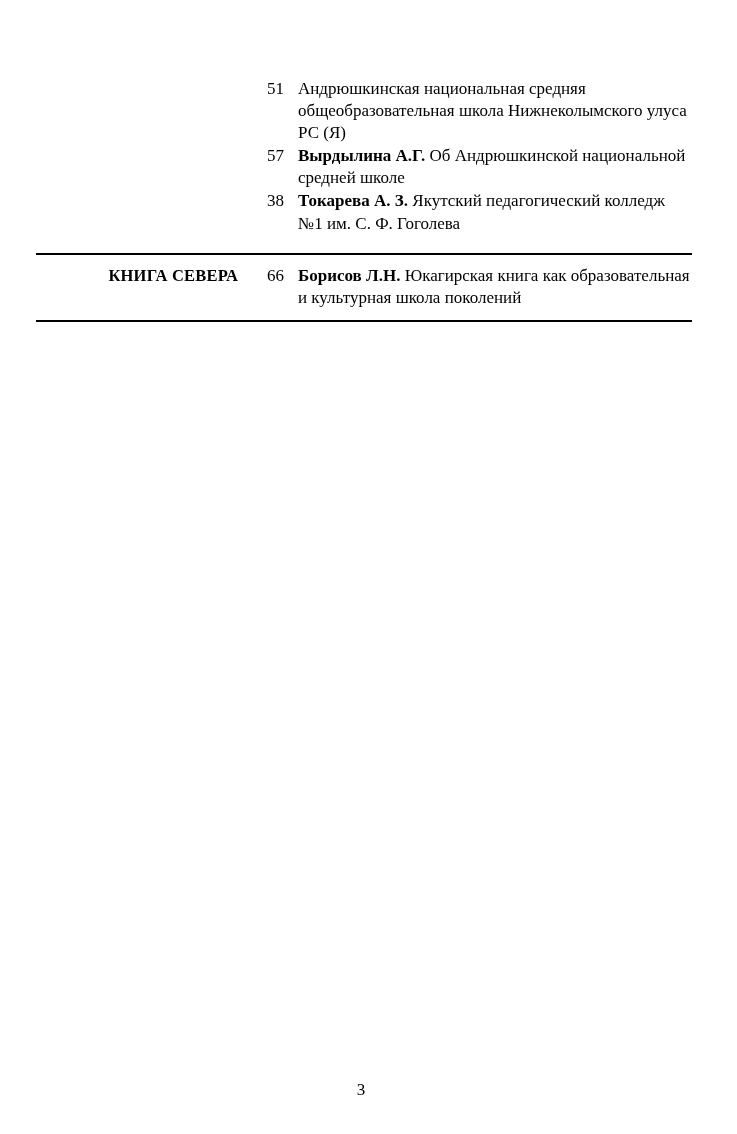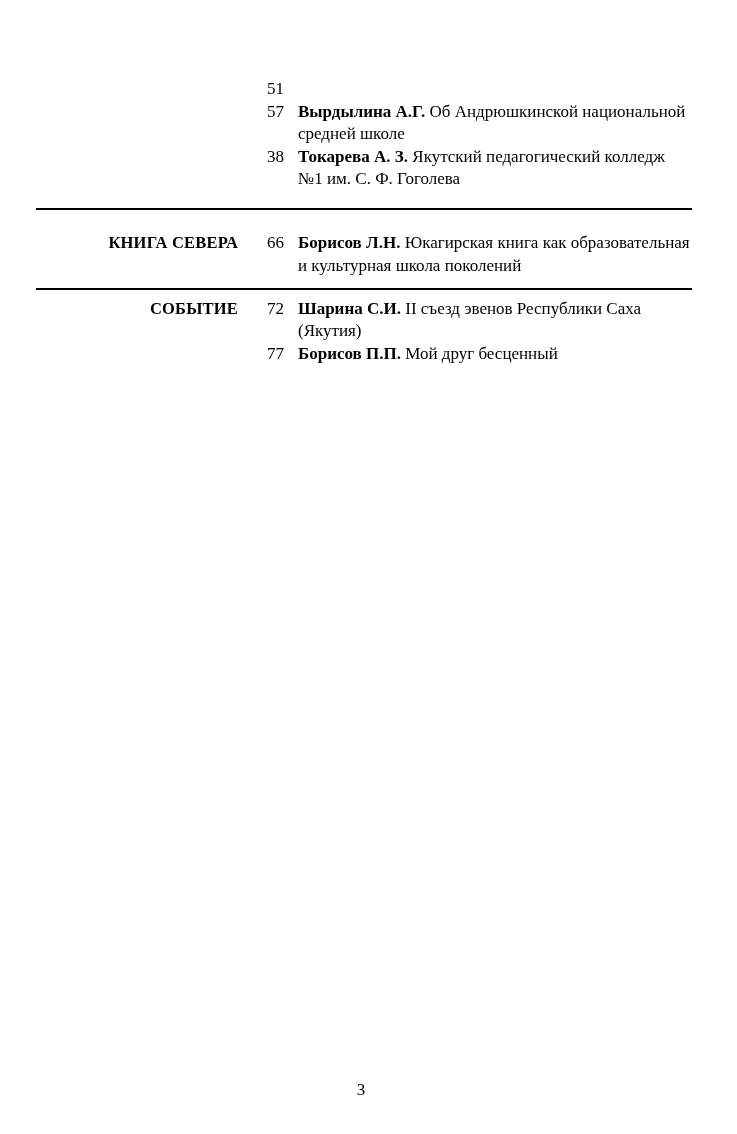--- a/index.html
+++ b/index.html
@@ -26,21 +26,21 @@
     position: absolute;
     left: 36px;
     top: 34px;
     width: 656px;
   }
   .section {
     padding: 0;
   }
   .section.ruled {
     border-top: 2px solid #000;
-    padding-top: 22px;
+    padding-top: 10px;
     margin-top: 9px;
   }
   .section.bottom-ruled {
     border-bottom: 2px solid #000;
     padding-bottom: 10px;
   }
   .entry {
     display: flex;
     align-items: flex-start;
     margin-bottom: 1px;
@@ -91,20 +91,21 @@
 <body>
 
 <div class="page">
 
   <div class="toc">
 
     <div class="section">
       <div class="entry">
         <div class="cat"></div>
         <div class="page-num">51</div>
+        <div class="title"><b></b><span>Андрюшкинская национальная средняя общеобразовательная школа Нижнеколымского улуса РС (Я)</span></div>
       </div>
       <div class="entry">
         <div class="cat"></div>
         <div class="page-num">57</div>
         <div class="title"><b>Вырдылина А.Г.</b> <span>Об Андрюшкинской национальной средней школе</span></div>
       </div>
       <div class="entry">
         <div class="cat"></div>
         <div class="page-num">38</div>
         <div class="title"><b>Токарева  А. З.</b> <span>Якутский педагогический колледж №1 им. С. Ф. Гоголева</span></div>
@@ -116,30 +117,18 @@
     <div class="section ruled bottom-ruled">
       <div class="entry">
         <div class="cat">КНИГА СЕВЕРА</div>
         <div class="page-num">66</div>
         <div class="title"><b>Борисов Л.Н.</b> <span>Юкагирская книга как образовательная и культурная школа поколений</span></div>
       </div>
     </div>
 
     <div class="sec-gap"></div>
 
-    <div class="section">
-      <div class="entry">
-        <div class="cat">СОБЫТИЕ</div>
-        <div class="page-num">72</div>
-        <div class="title"><b>Шарина С.И.</b> <span>II съезд эвенов Республики Саха (Якутия)</span></div>
-      </div>
-      <div class="entry">
-        <div class="cat"></div>
-        <div class="page-num">77</div>
-        <div class="title"><b>Борисов П.П.</b> <span>Мой друг бесценный</span></div>
-      </div>
-    </div>
 
   </div>
 
   <div class="folio">3</div>
 
 </div>
 
 </body></html>

